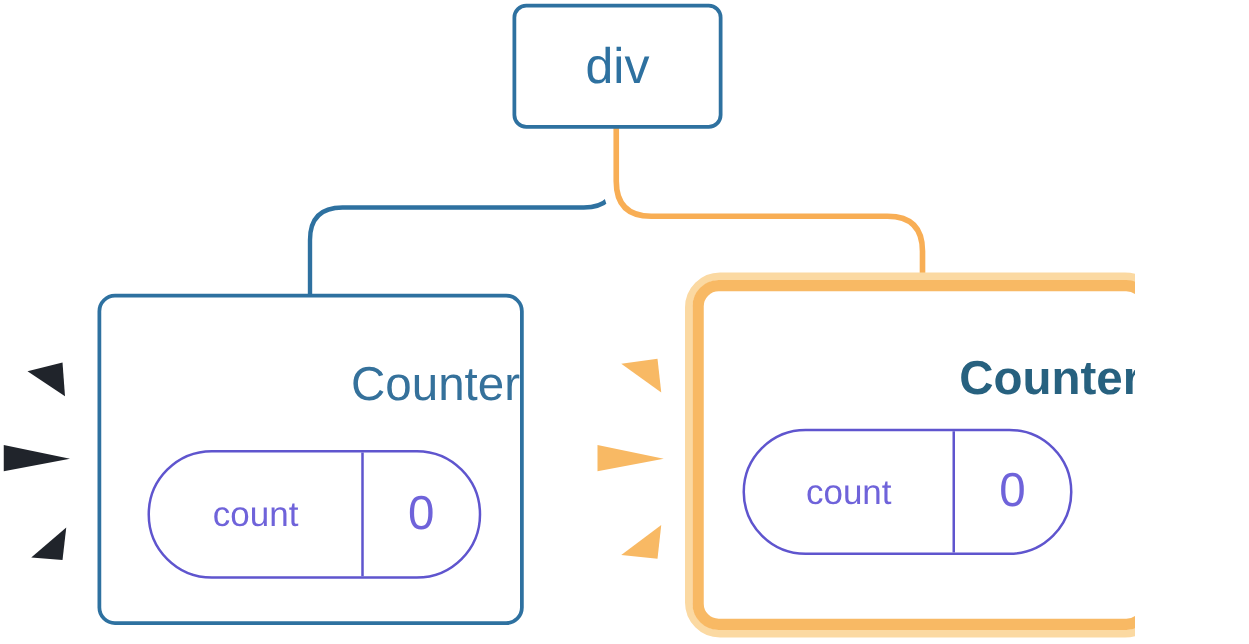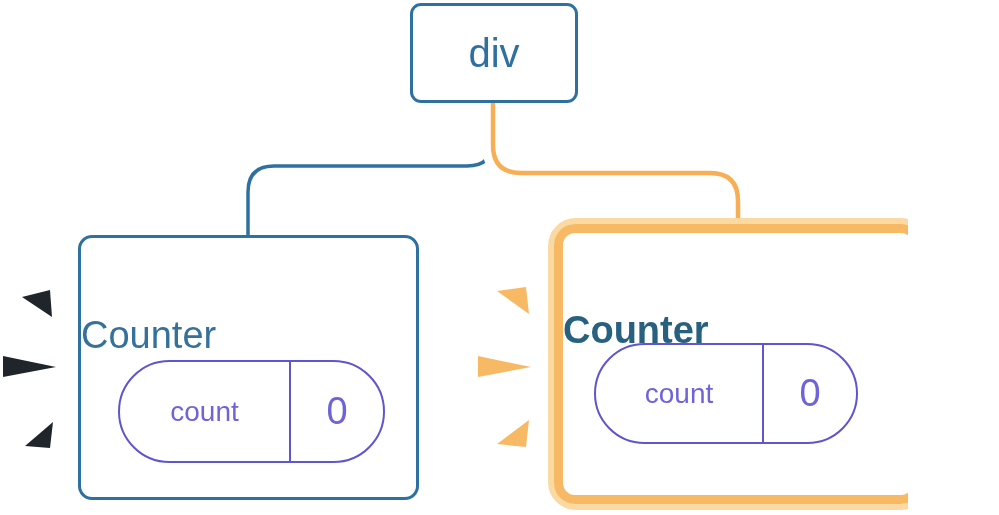--- a/index.html
+++ b/index.html
@@ -19,22 +19,22 @@
     border:3.5px solid var(--blue);border-radius:11px;
     display:flex;align-items:center;justify-content:center;
     font-size:40px;color:var(--blue);
   }
 
   .card-left{
     left:78px;top:235px;width:341px;height:265px;
     border:3px solid var(--blue);border-radius:14px;
   }
   .card-title{
-    text-align:left;font-size:38px;line-height:38px;
-    padding-top:78px;color:var(--title-blue);
+    text-align:right;font-size:38px;line-height:38px;
+    padding-top:51px;color:var(--title-blue);
   }
   .card-right-outer{
     position:absolute;left:548px;top:218px;width:380px;height:292px;
     box-sizing:border-box;border:6px solid var(--orange-light);
     border-radius:28px;z-index:2;background:transparent;
   }
   .card-right-band{
     width:100%;height:100%;box-sizing:border-box;
     border:9px solid var(--orange-band);border-radius:21px;background:#fff;
     position:relative;

